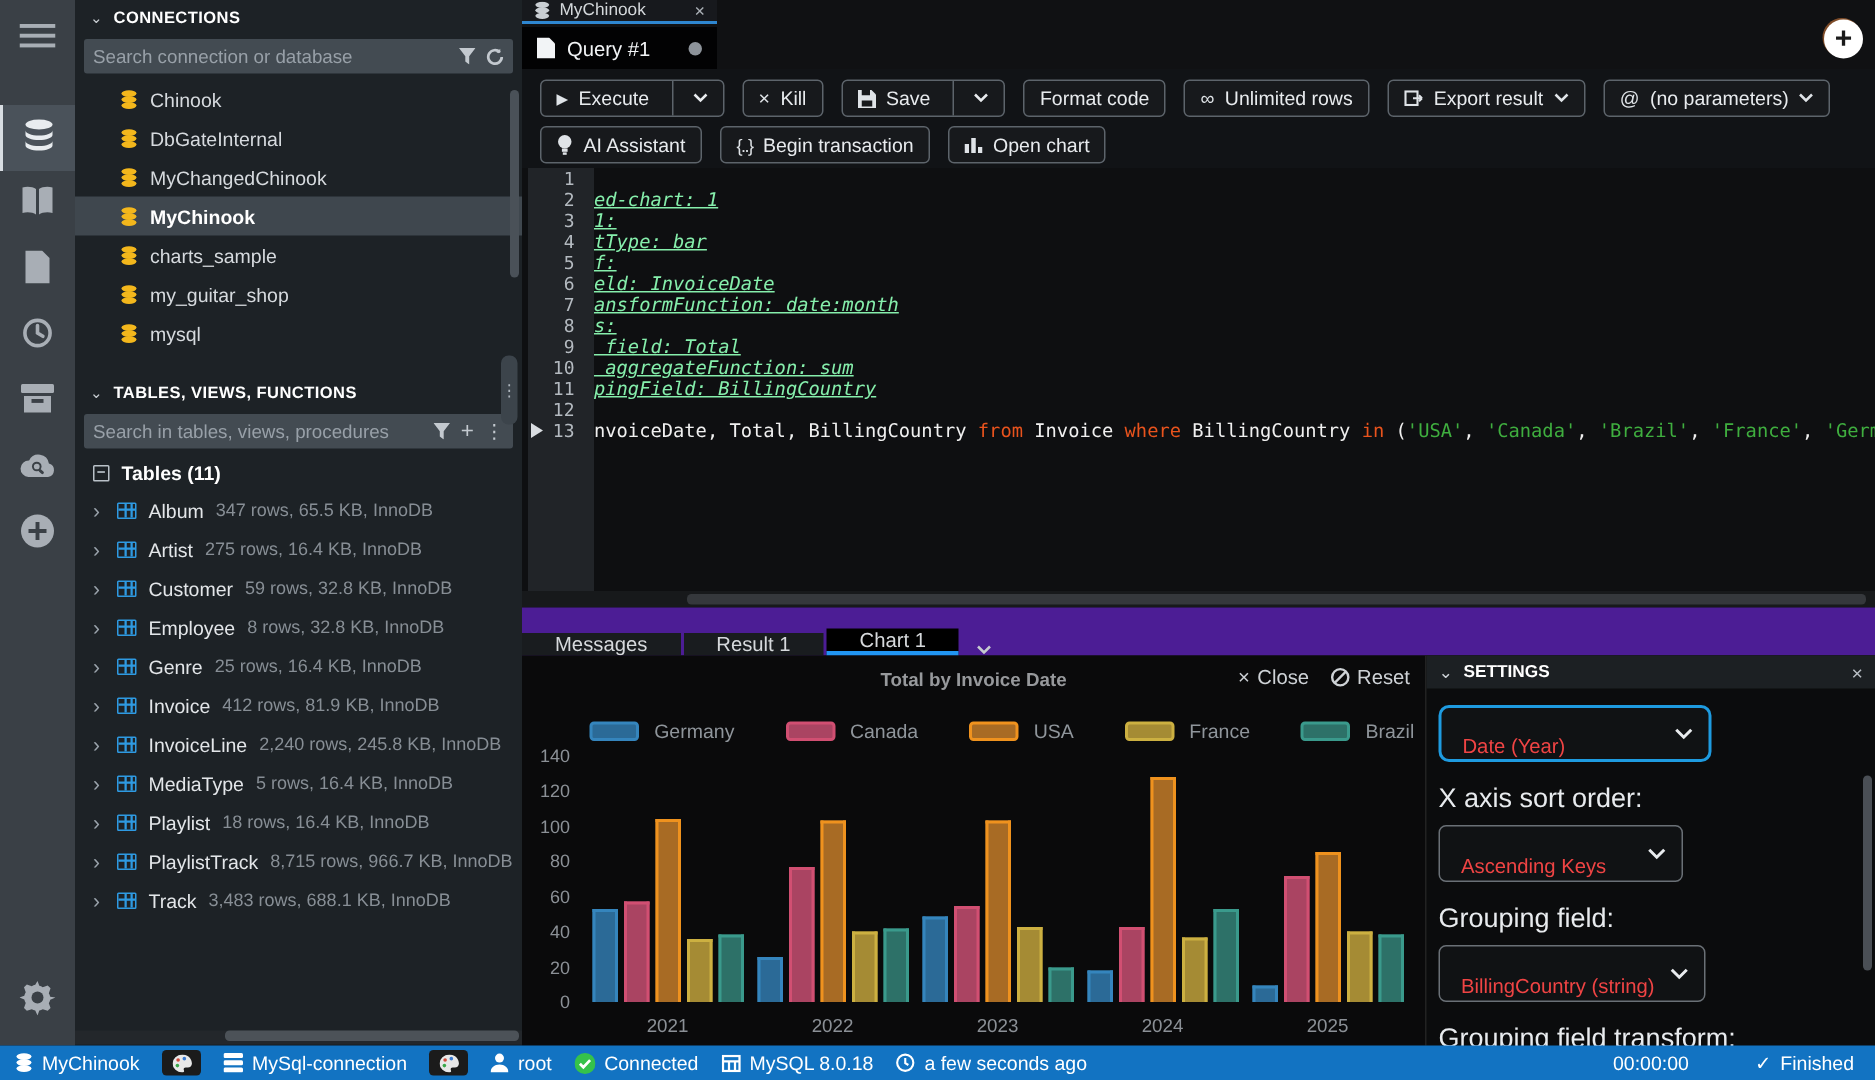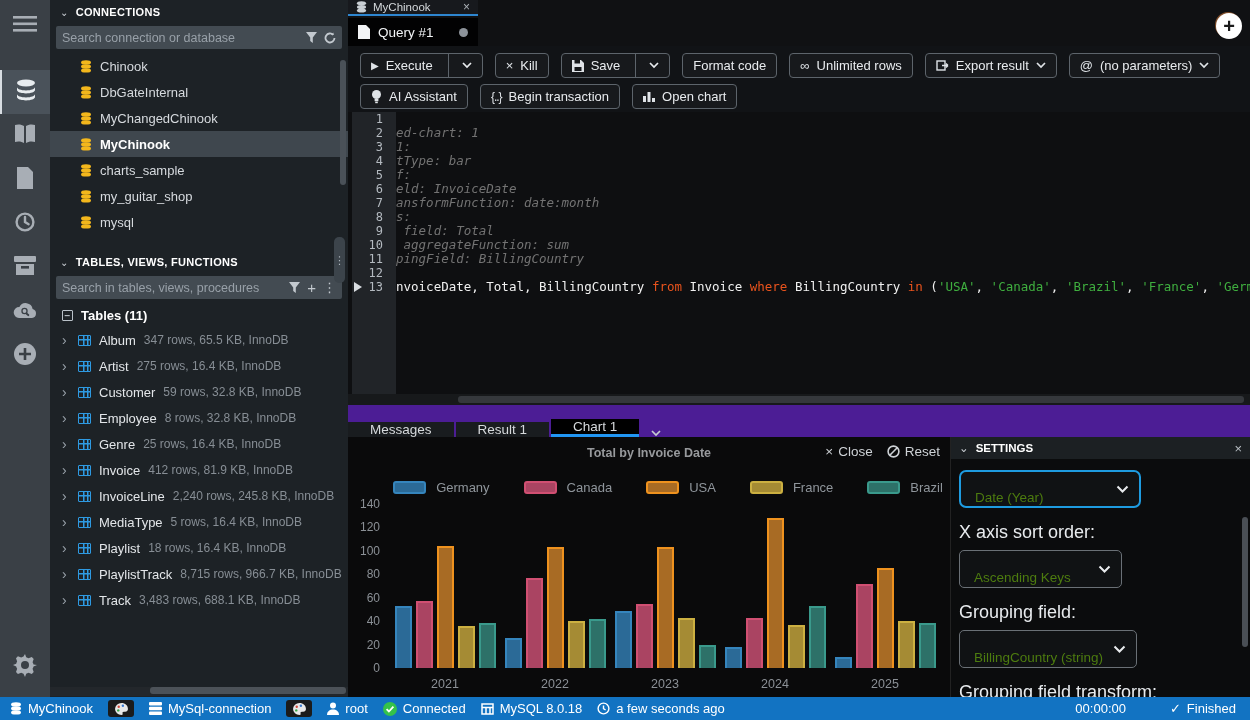--- a/index.html
+++ b/index.html
@@ -63,21 +63,21 @@
   .tbtn .chevpad { padding-left:8px; display:flex; }
   .ticon { display:flex; align-items:center; color:#dfe3e7; font-size:11px; }
 
   
   #editor { position:absolute; left:0; top:112px; width:902px; height:282px; background:#0e0f11; overflow:hidden; }
   #gutter-bg { position:absolute; left:4px; top:0; width:44px; height:282px; background:#212428; }
   .eline { position:relative; display:flex; height:14px; line-height:14px; font-family:"DejaVu Sans Mono", monospace; font-size:12.5px; white-space:pre; }
   .eline .lnum { width:44px; padding-right:9px; text-align:right; color:#b4bac0; flex:0 0 auto; font-size:12px; }
   .eline .code { padding-left:4px; }
   .eline .runarrow { position:absolute; left:6px; top:2px; width:0; height:0; border-left:8px solid #d9dde1; border-top:5px solid transparent; border-bottom:5px solid transparent; }
-  .tok-comment { color:#737373; font-style:italic; }
+  .tok-comment { color:#86efac; font-style:italic;text-decoration:underline; }
   .tok-keyword { color:#e8531d; }
   .tok-string { color:#3fae3f; }
   .tok-plain { color:#f0f0f0; }
 
   
   #ed-hscroll-track { position:absolute; left:0; top:394px; width:902px; height:11px; background:#17191b; }
   #ed-hscroll-thumb { position:absolute; left:110px; top:2px; width:786px; height:7px; background:#35383c; border-radius:3px; }
   #result-tabs { position:absolute; left:0; top:405px; width:902px; height:32px; background:#4c1d95; display:flex; align-items:flex-end; }
   .rtab { min-width:88px; padding:0 22px; display:flex; align-items:center; justify-content:center; background:#191c1f; color:#d6d9dc; font-size:13.5px; margin-right:2px; }
   .rtab.active { background:#000; border-bottom:3px solid #2196f3; }
@@ -99,21 +99,21 @@
   #xaxis { position:absolute; left:42px; top:240px; width:550px; display:flex; }
   #xaxis span { flex:1; text-align:center; color:#8b9096; font-size:12.5px; }
 
   
   #settings { position:absolute; left:602px; top:437px; width:300px; height:260px; background:#0b0c0d; border-left:1px solid #222; }
   #settings-header { height:22px; background:#1c2023; display:flex; align-items:center; gap:7px; padding:0 8px; color:#fff; font-size:11.5px; font-weight:bold; }
   #settings-header .x { margin-left:auto; color:#b9bfc5; font-weight:normal; font-size:13px; }
   .set-label { color:#e8ebee; font-size:18px; margin:14px 0 7px 8px; }
   .selwrap { position:relative; margin-left:8px; background:#101214; border:1px solid #6a7076; border-radius:5px; height:38px; display:flex; align-items:center; }
   .selwrap.focused { border:2px solid #1e9be0; border-radius:7px; }
-  .selwrap select { appearance:none; -webkit-appearance:none; width:100%; height:100%; background:transparent; border:0; outline:none; color:#4d7c0f; font-size:13.5px; padding:8px 30px 0 14px; font-family:"Liberation Sans",sans-serif;margin-top:8px; }
+  .selwrap select { appearance:none; -webkit-appearance:none; width:100%; height:100%; background:transparent; border:0; outline:none; color:#ef4444; font-size:13.5px; padding:8px 30px 0 14px; font-family:"Liberation Sans",sans-serif;margin-top:8px; }
   .selwrap .selchev { position:absolute; right:10px; pointer-events:none; display:flex; }
   #set-partial { margin:0 0 0 8px; width:180px; height:9px; border:1px solid #6a7076; border-bottom:0; border-radius:5px 5px 0 0; background:#101214; }
   #set-vscroll { position:absolute; right:2px; top:80px; width:6px; height:130px; background:#4a4f55; border-radius:3px; }
 
   
   #statusbar { position:absolute; left:0; top:697px; width:1250px; height:23px; background:#1273c2; display:flex; align-items:center; gap:15px; padding:0 10px; color:#fff; font-size:13px; }
   .sb-item { display:flex; align-items:center; gap:6px; white-space:nowrap; }
   .sb-badge { background:#1b1b1b; border-radius:3px; width:26px; height:17px; display:flex; align-items:center; justify-content:center; }
   #sb-right { margin-left:auto; display:flex; gap:44px; align-items:center; padding-right:4px; }
 </style>

